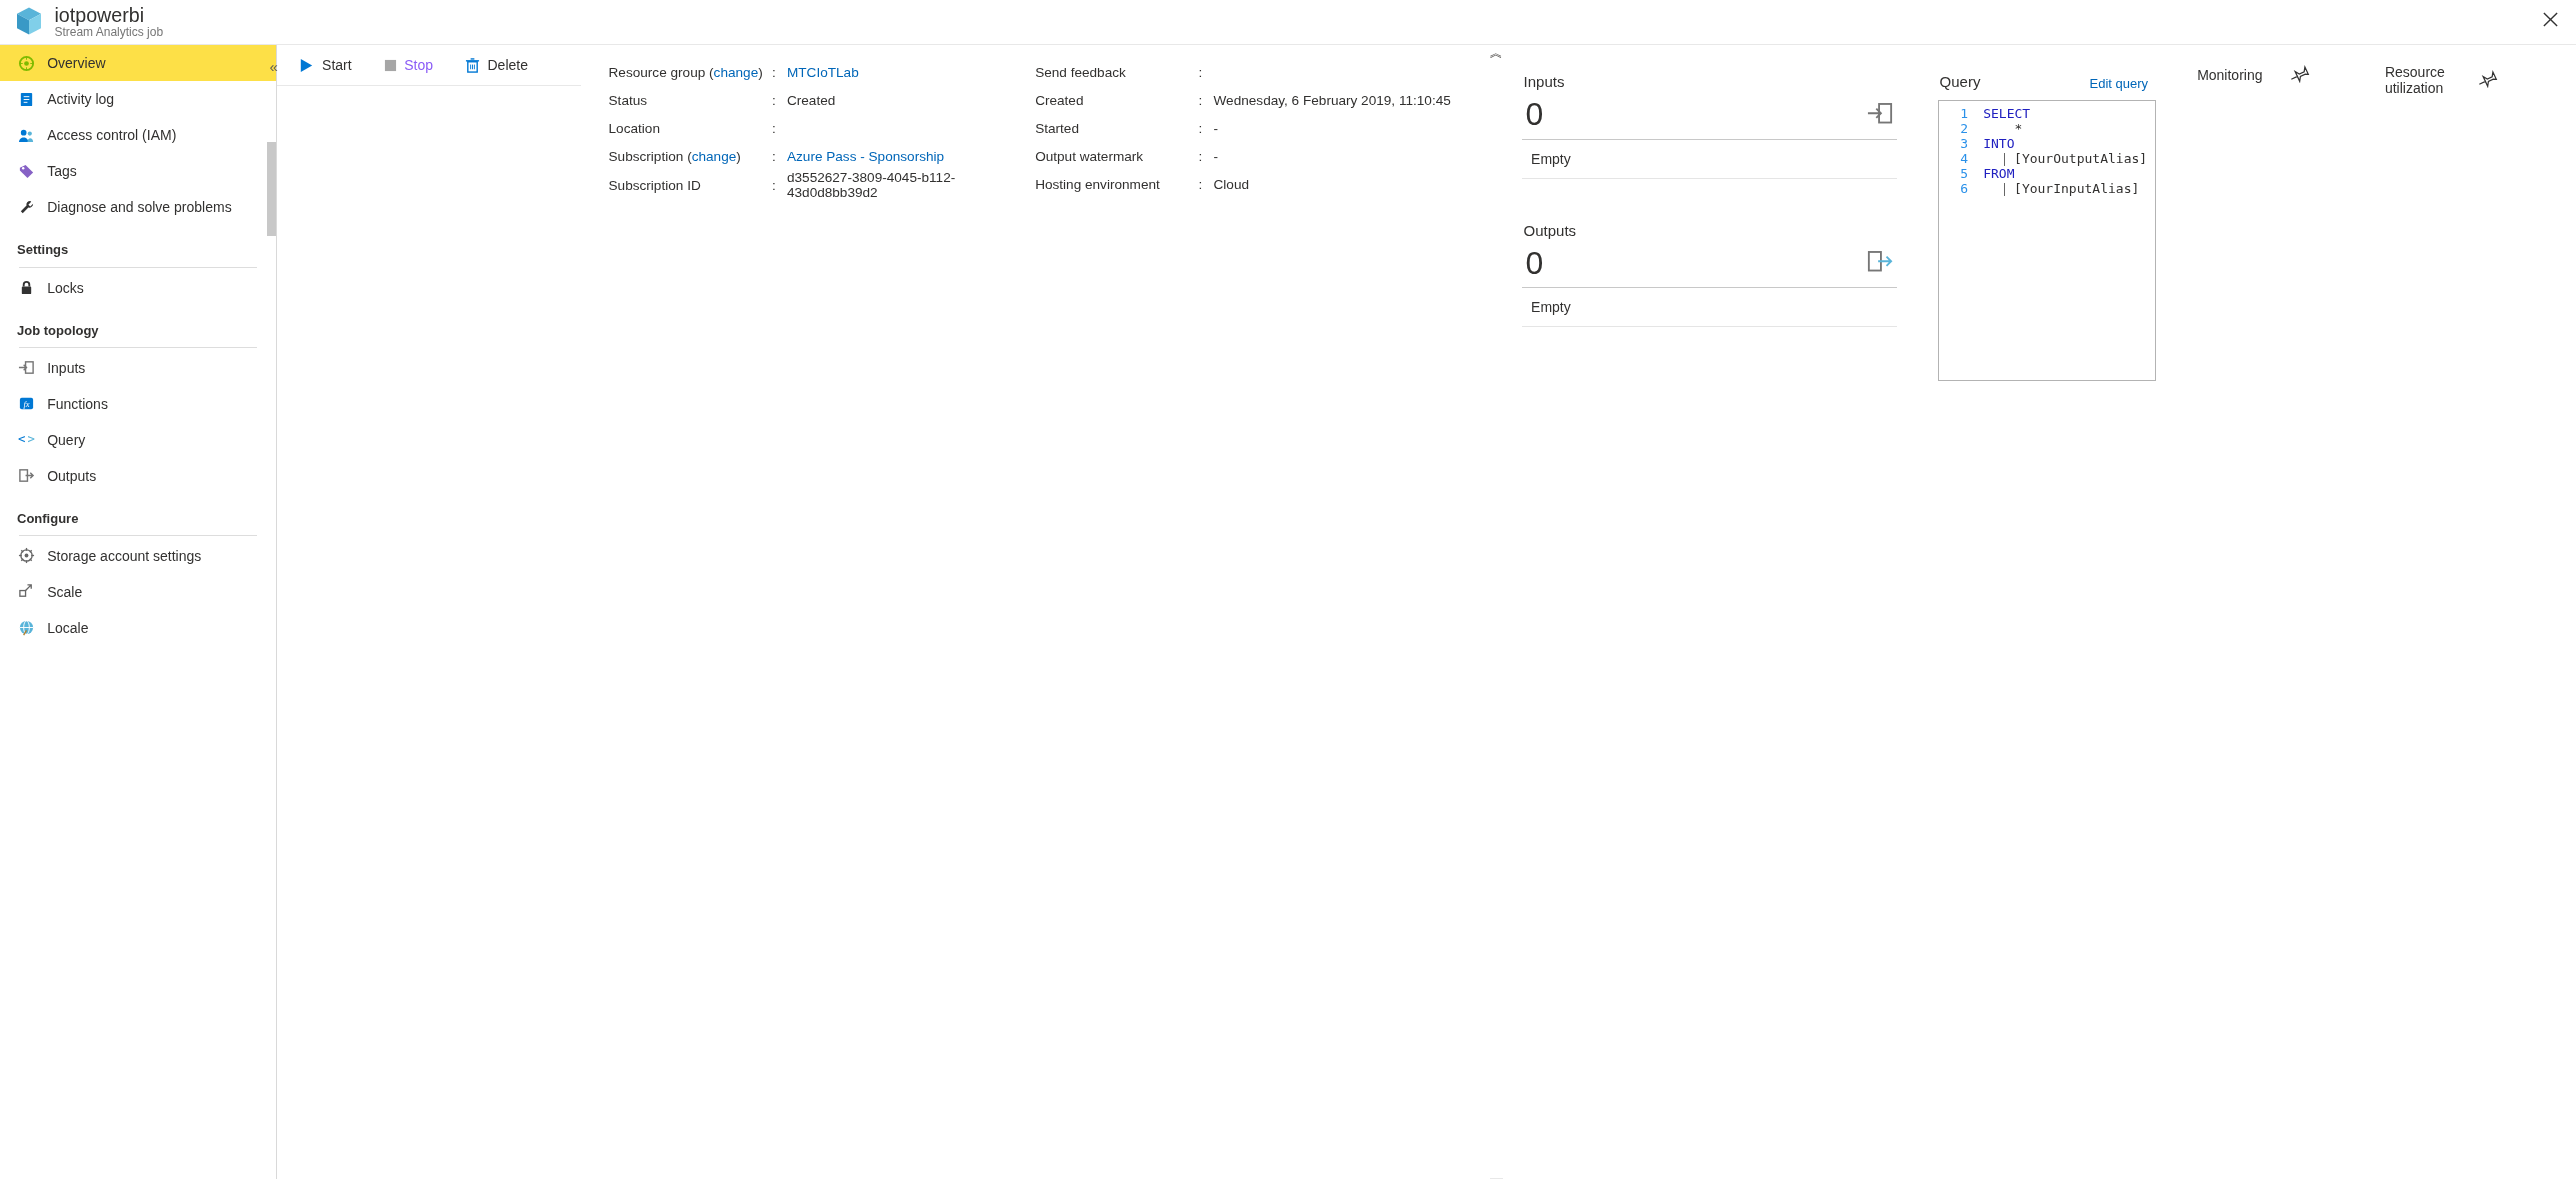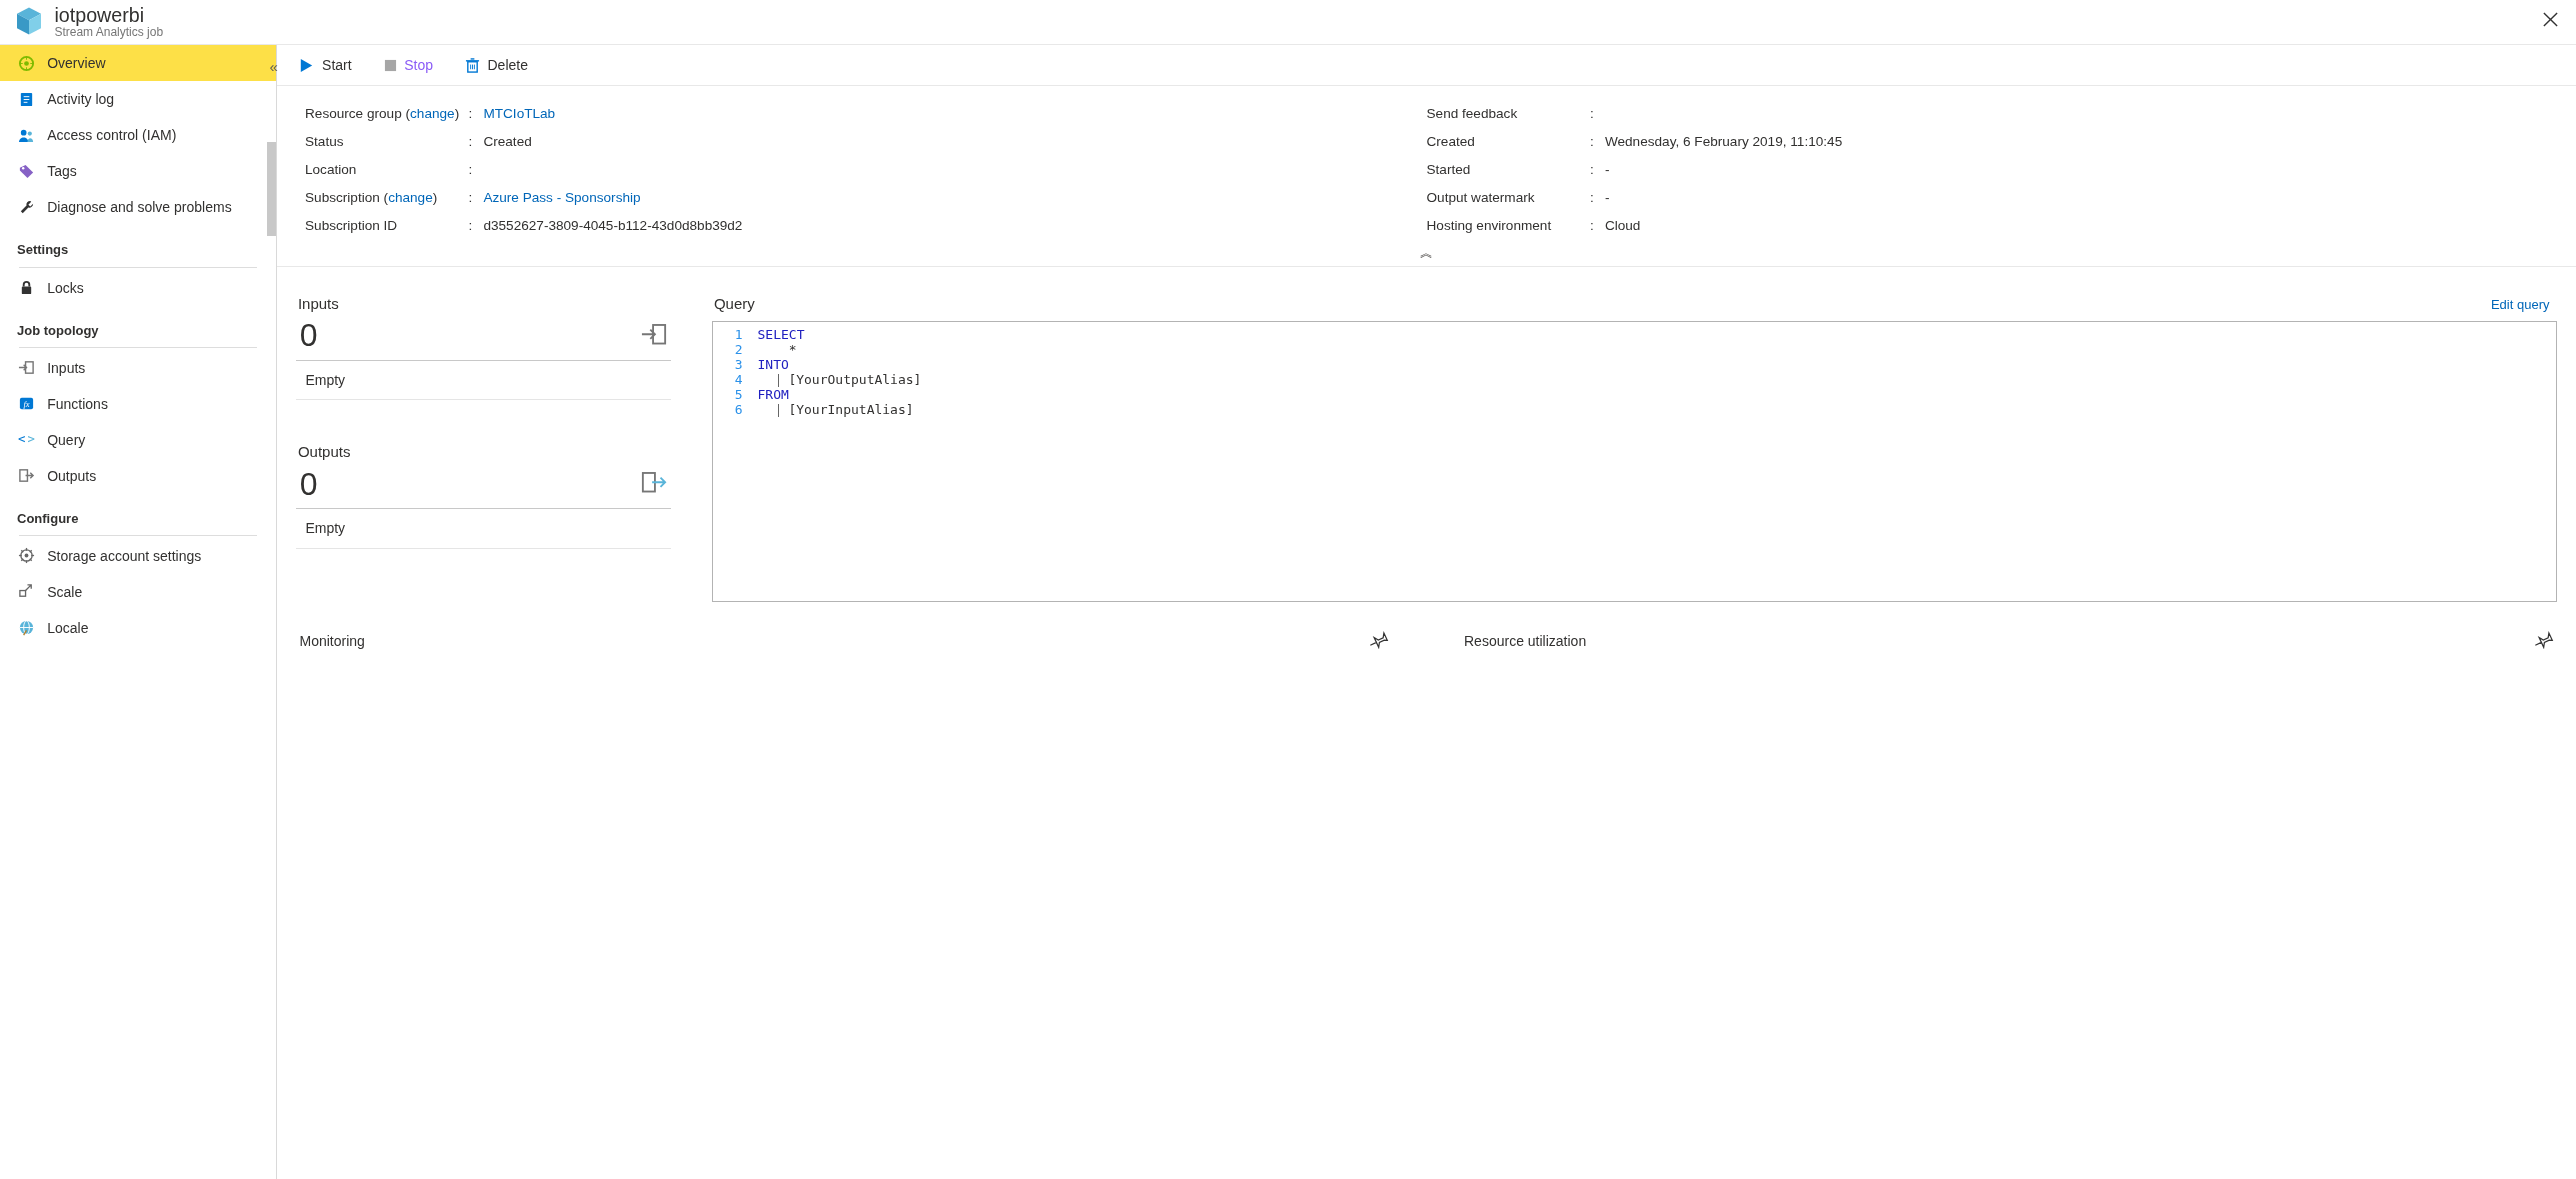--- a/index.html
+++ b/index.html
@@ -28,21 +28,21 @@
 
   .nav-item { display: flex; align-items: center; height: 36px; padding: 0 17px; cursor: pointer; }
   .nav-item.active { background: #fde047; }
   .nav-item .icon { width: 19px; height: 19px; margin-right: 11.2px; display: flex; align-items: center; justify-content: center; font-size: 15px; }
   .nav-item .label { font-size: 14px; }
 
   .section-header { font-weight: 600; font-size: 13px; padding: 17px 17px 5.6px; }
   .section-divider { border: 0; border-top: 0.9px solid #ddd; margin: 3.7px 19px 1.9px; }
 
   
-  .content { flex: 1; display: flex; flex-direction: column; overflow: auto; }
+  .content { flex: 1; display: flex; overflow: auto; }
 
   .toolbar { display: flex; align-items: center; padding: 3.7px 20.6px; height: 41px; border-bottom: 0.9px solid #e8e8e8; }
   .tool-btn { display: flex; align-items: center; margin-right: 32px; font-size: 14px; cursor: pointer; }
   .tool-btn.disabled { color: #8b5cf6; cursor: default; }
   .tool-btn .ti { margin-right: 7.5px; display: inline-flex; }
 
   
   .props { padding: 13px 28px 5.6px; display: flex; }
   .props-col { flex: 1; }
   .prop-row { display: flex; align-items: center; min-height: 28px; font-size: 13.6px; }

